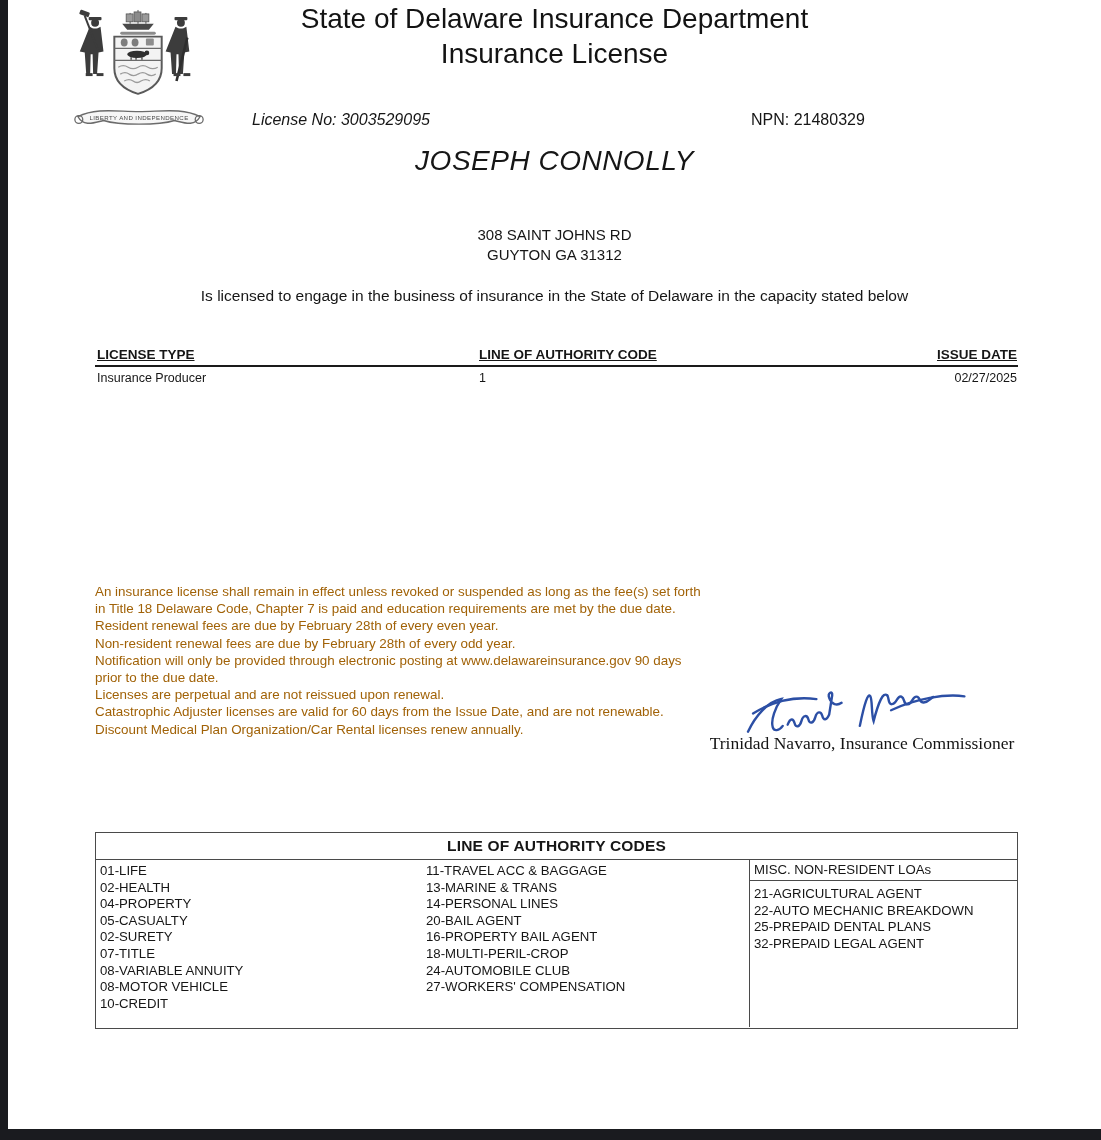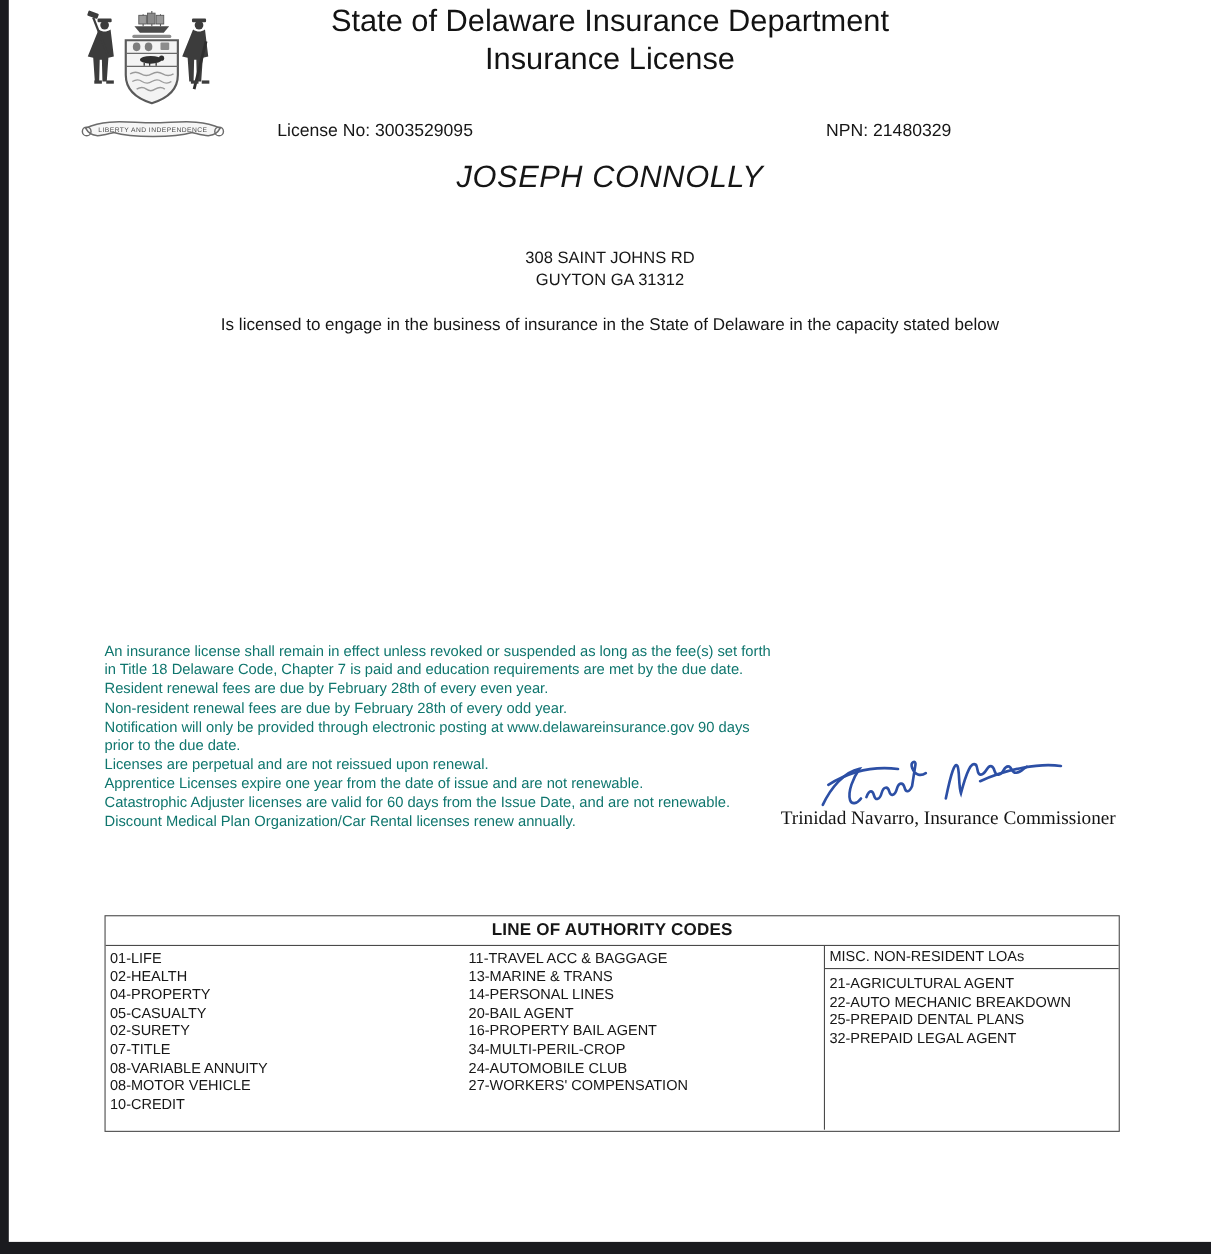--- a/index.html
+++ b/index.html
@@ -24,21 +24,21 @@
   .doc-title {
     left:0; right:0; top:1px;
     text-align:center;
     font-size:28px;
     line-height:35px;
     color:#131313;
   }
   .seal { left:57px; top:8px; width:148px; height:148px; }
 
   .lic-npn-row { left:0; right:0; top:111px; height:20px; font-size:16px; }
-  .license-no { position:absolute; left:244px; top:0; }
+  .license-no { position:absolute; left:244px; top:0;font-style:italic; }
   .npn { position:absolute; left:729px; top:0;margin-left:14px; }
 
   .licensee-name {
     left:0; right:0; top:145px;
     text-align:center;
     font-style:italic;
     font-size:28px;
     letter-spacing:0.5px;
   }
   .address-block {
@@ -71,21 +71,21 @@
   .lt-c2 { left:384px; }
   .lt-c3 { right:1px; }
   .lt-row { position:relative; height:18px; margin-top:4px; font-size:12.5px; }
   .lt-row span { position:absolute; top:0; white-space:nowrap; }
 
   
   .notices {
     left:87px; top:583px; width:616px;
     font-size:13.4px;
     line-height:17.2px;
-    color:#0f766e;
+    color:#a16207;
   }
 
   
   .sig-svg { left:733px; top:684px; width:232px; height:52px; }
   .sig-caption {
     left:687px; top:733px; width:334px;
     text-align:center;
     font-family:"Liberation Serif","DejaVu Serif",serif;
     font-size:17.5px;
     color:#141414;
@@ -195,28 +195,39 @@
     <span class="npn">NPN: 21480329</span>
   </div>
 
   <div class="abs licensee-name">JOSEPH CONNOLLY</div>
   <div class="abs address-block">
     <div>308 SAINT JOHNS RD</div>
     <div>GUYTON GA 31312</div>
   </div>
   <div class="abs capacity-statement">Is licensed to engage in the business of insurance in the State of Delaware in the capacity stated below</div>
 
+  <div class="abs lic-table">
+    <div class="lt-head">
+      <span class="lt-c1">LICENSE TYPE</span>
+      <span class="lt-c2">LINE OF AUTHORITY CODE</span>
+      <span class="lt-c3">ISSUE DATE</span>
+    </div>
+    <div class="lt-row">
+      <span class="lt-c1">Insurance Producer</span>
+      <span class="lt-c2">1</span>
+      <span class="lt-c3">02/27/2025</span>
+    </div>
+  </div>
 
   <div class="abs notices">
     <div>An insurance license shall remain in effect unless revoked or suspended as long as the fee(s) set forth in Title 18 Delaware Code, Chapter 7 is paid and education requirements are met by the due date.</div>
     <div>Resident renewal fees are due by February 28th of every even year.</div>
     <div>Non-resident renewal fees are due by February 28th of every odd year.</div>
     <div>Notification will only be provided through electronic posting at www.delawareinsurance.gov 90 days prior to the due date.</div>
     <div>Licenses are perpetual and are not reissued upon renewal.</div>
-    <div>Apprentice Licenses expire one year from the date of issue and are not renewable.</div>
     <div>Catastrophic Adjuster licenses are valid for 60 days from the Issue Date, and are not renewable.</div>
     <div>Discount Medical Plan Organization/Car Rental licenses renew annually.</div>
   </div>
 
   <svg class="abs sig-svg" viewBox="0 0 232 52" xmlns="http://www.w3.org/2000/svg">
     <g stroke="#2c4fa5" stroke-width="2.4" fill="none" stroke-linecap="round" transform="rotate(-3 116 26)">
       <path d="M6,42 C14,27 27,13 41,11 C35,19 29,31 31,39 C32,43 37,43 41,38"></path>
       <path d="M12,24 C32,13 54,9 76,13"></path>
       <path d="M46,37 c3,-7 6,-6 7,-1 c1,5 5,4 7,-2 c2,-6 6,-6 7,-1 c1,5 5,4 7,-2 c2,-6 6,-6 7,-1 c1,5 4,5 7,-1 l4,-19 c1,-5 -5,-3 -3,3 c2,6 7,8 12,5"></path>
       <path d="M118,42 C124,19 128,9 130,13 C132,16 130,31 132,38 C138,19 143,9 147,13"></path>
@@ -239,21 +250,21 @@
         <div>08-VARIABLE ANNUITY</div>
         <div>08-MOTOR VEHICLE</div>
         <div>10-CREDIT</div>
       </div>
       <div class="loa-col loa-col2">
         <div>11-TRAVEL ACC &amp; BAGGAGE</div>
         <div>13-MARINE &amp; TRANS</div>
         <div>14-PERSONAL LINES</div>
         <div>20-BAIL AGENT</div>
         <div>16-PROPERTY BAIL AGENT</div>
-        <div>34-MULTI-PERIL-CROP</div>
+        <div>18-MULTI-PERIL-CROP</div>
         <div>24-AUTOMOBILE CLUB</div>
         <div>27-WORKERS' COMPENSATION</div>
       </div>
       <div class="loa-col3">
         <div class="loa-col3-head">MISC. NON-RESIDENT LOAs</div>
         <div class="loa-col3-items">
           <div>21-AGRICULTURAL AGENT</div>
           <div>22-AUTO MECHANIC BREAKDOWN</div>
           <div>25-PREPAID DENTAL PLANS</div>
           <div>32-PREPAID LEGAL AGENT</div>

